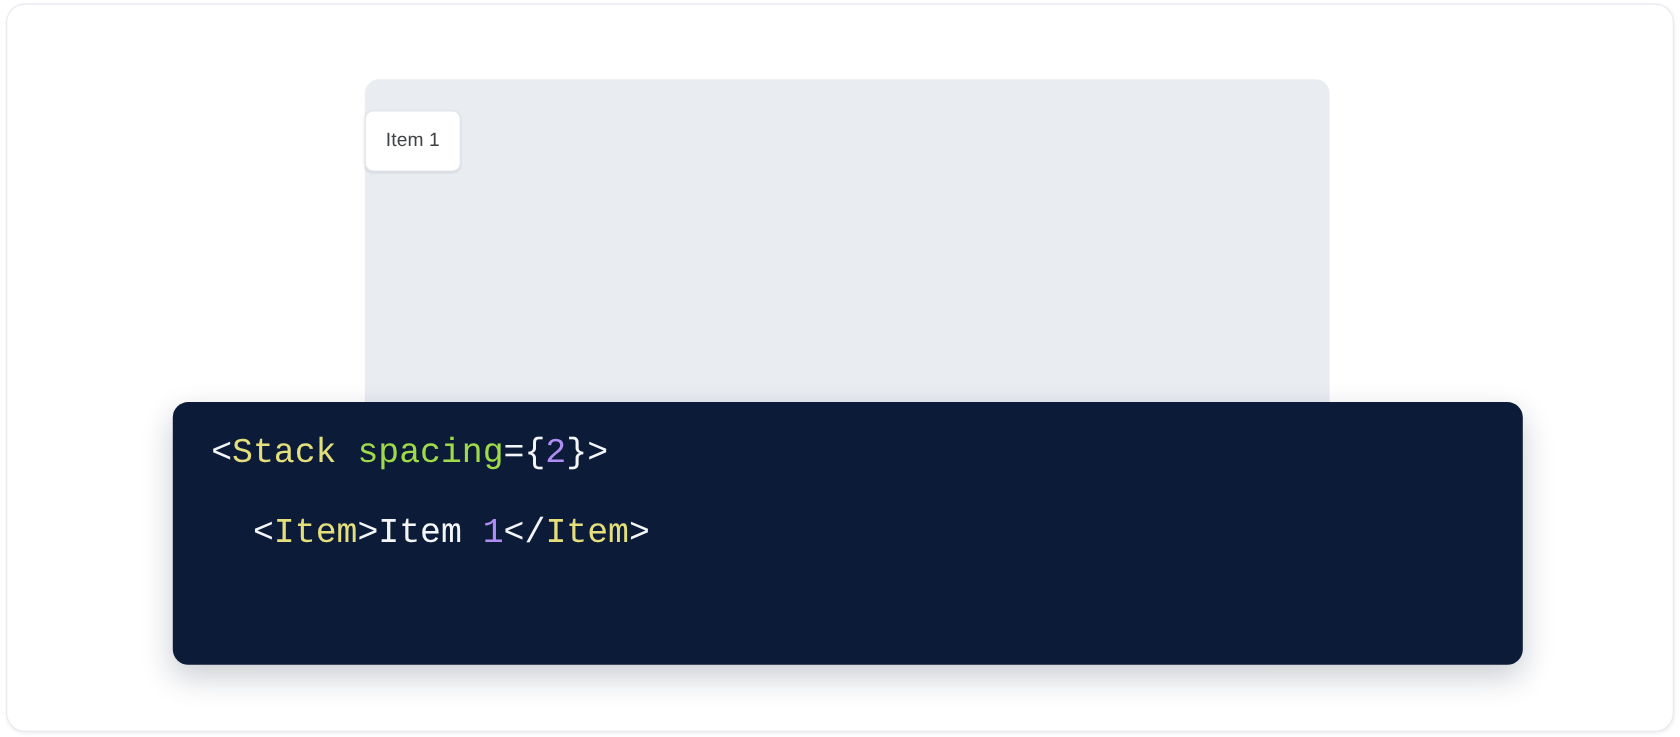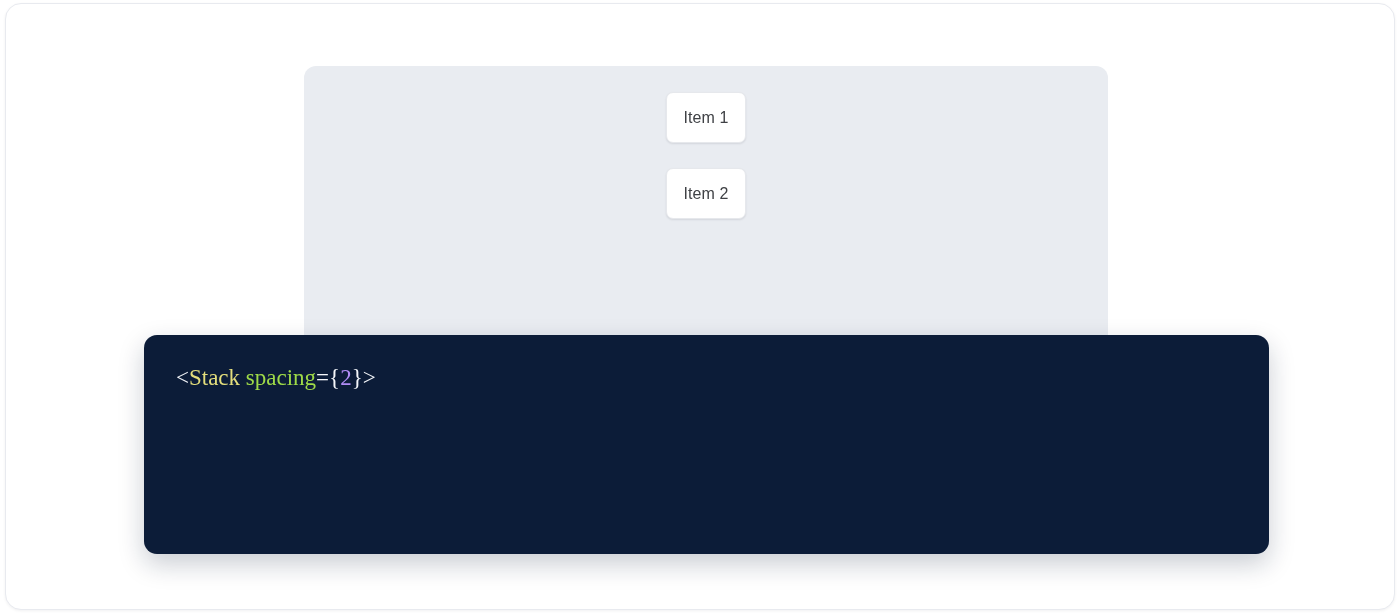--- a/index.html
+++ b/index.html
@@ -39,21 +39,20 @@
     background: #e9ecf1;
     border-radius: 12px;
   }
 
   .stack {
     position: absolute;
     left: 0;
     top: 0;
     width: 804px;
     display: flex;
-    flex-direction: column;
     align-items: center;
     padding-top: 26px;
     box-sizing: border-box;
     row-gap: 25px;
   }
 
   .stack-item {
     width: 80px;
     height: 51px;
     box-sizing: border-box;
@@ -79,22 +78,22 @@
     box-sizing: border-box;
     background: #0c1c38;
     border-radius: 13px;
     box-shadow: 0 10px 26px rgba(12, 28, 56, 0.22);
     padding: 26px 32px;
     overflow: hidden;
   }
 
   .code-block {
     margin: 0;
-    font-family: Liberation Serif, serif;
-    font-size: 23px;
+    font-family: Liberation Mono, monospace;
+    font-size: 29px;
     line-height: 33.6px;
     color: #f4f6fa;
     white-space: pre;
     letter-spacing: 0px;
   }
 
   .code-line { display: block; }
 
   .tok-punct  { color: #f4f6fa; }
   .tok-tag    { color: #e4de7c; }
@@ -105,25 +104,23 @@
 </head>
 <body>
 
 <div class="outer-frame">
 
   <div class="preview-panel">
     <div class="stack" id="stack-container">
         <div class="stack-item">
           <span>Item 1</span>
         </div>
-        <div class="stack-item">
-          <span>Item 2</span>
-        </div>
       </div>
   </div>
 
   <div class="code-panel">
     <pre class="code-block" id="code-block"><span class="code-line"><span class="tok-punct">&lt;</span><span class="tok-tag">Stack</span><span class="tok-punct"> </span><span class="tok-attr">spacing</span><span class="tok-punct">={</span><span class="tok-num">2</span><span class="tok-punct">}&gt;</span></span>
+<span class="code-line"><span class="tok-punct">  &lt;</span><span class="tok-tag">Item</span><span class="tok-punct">&gt;</span><span class="tok-text">Item </span><span class="tok-num">1</span><span class="tok-punct">&lt;/</span><span class="tok-tag">Item</span><span class="tok-punct">&gt;</span></span>
 
 </pre>
   </div>
 
 </div>
 
 </body></html>

